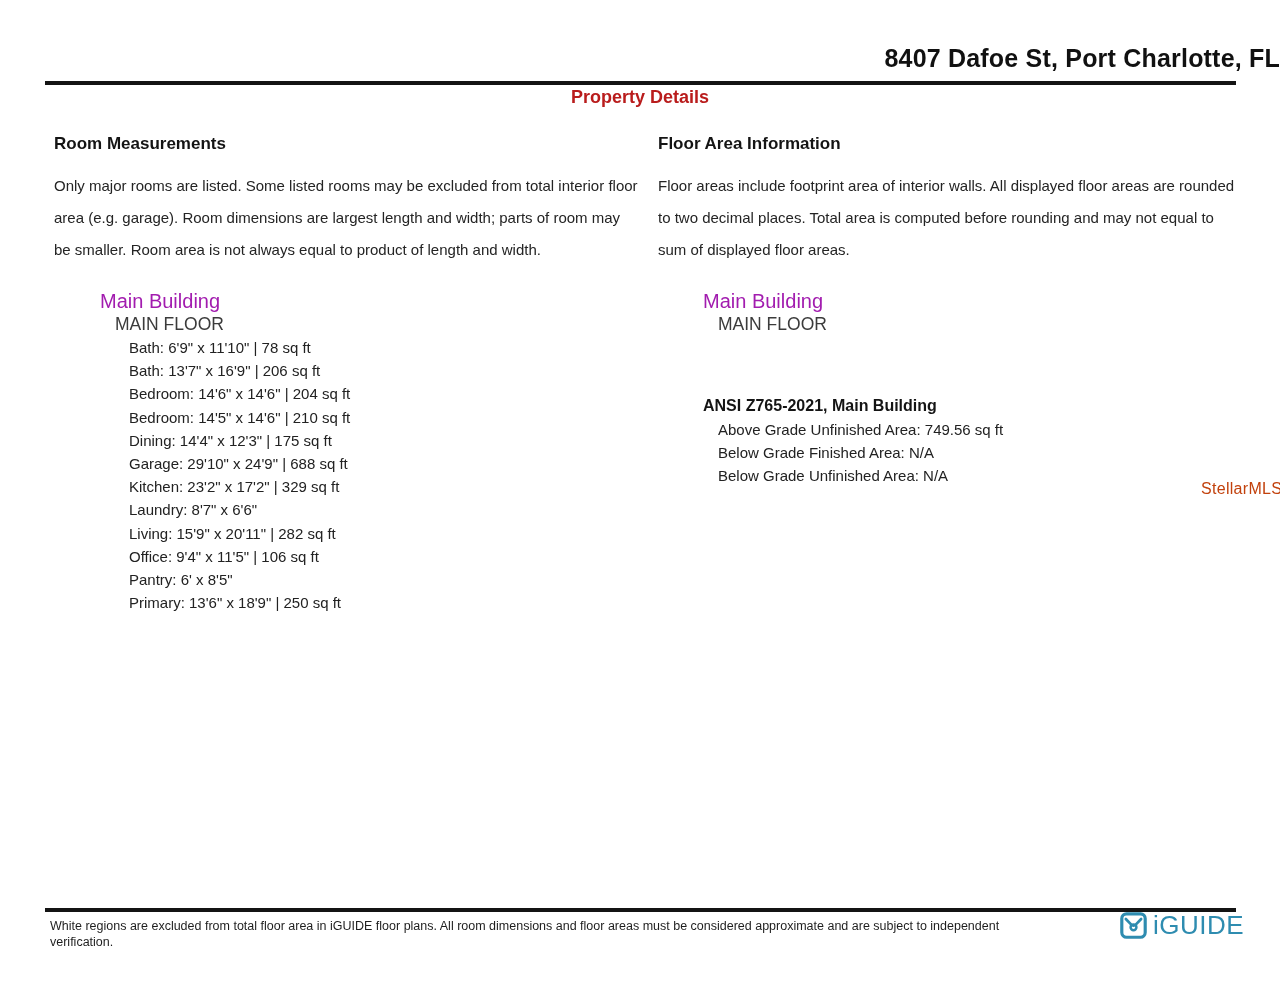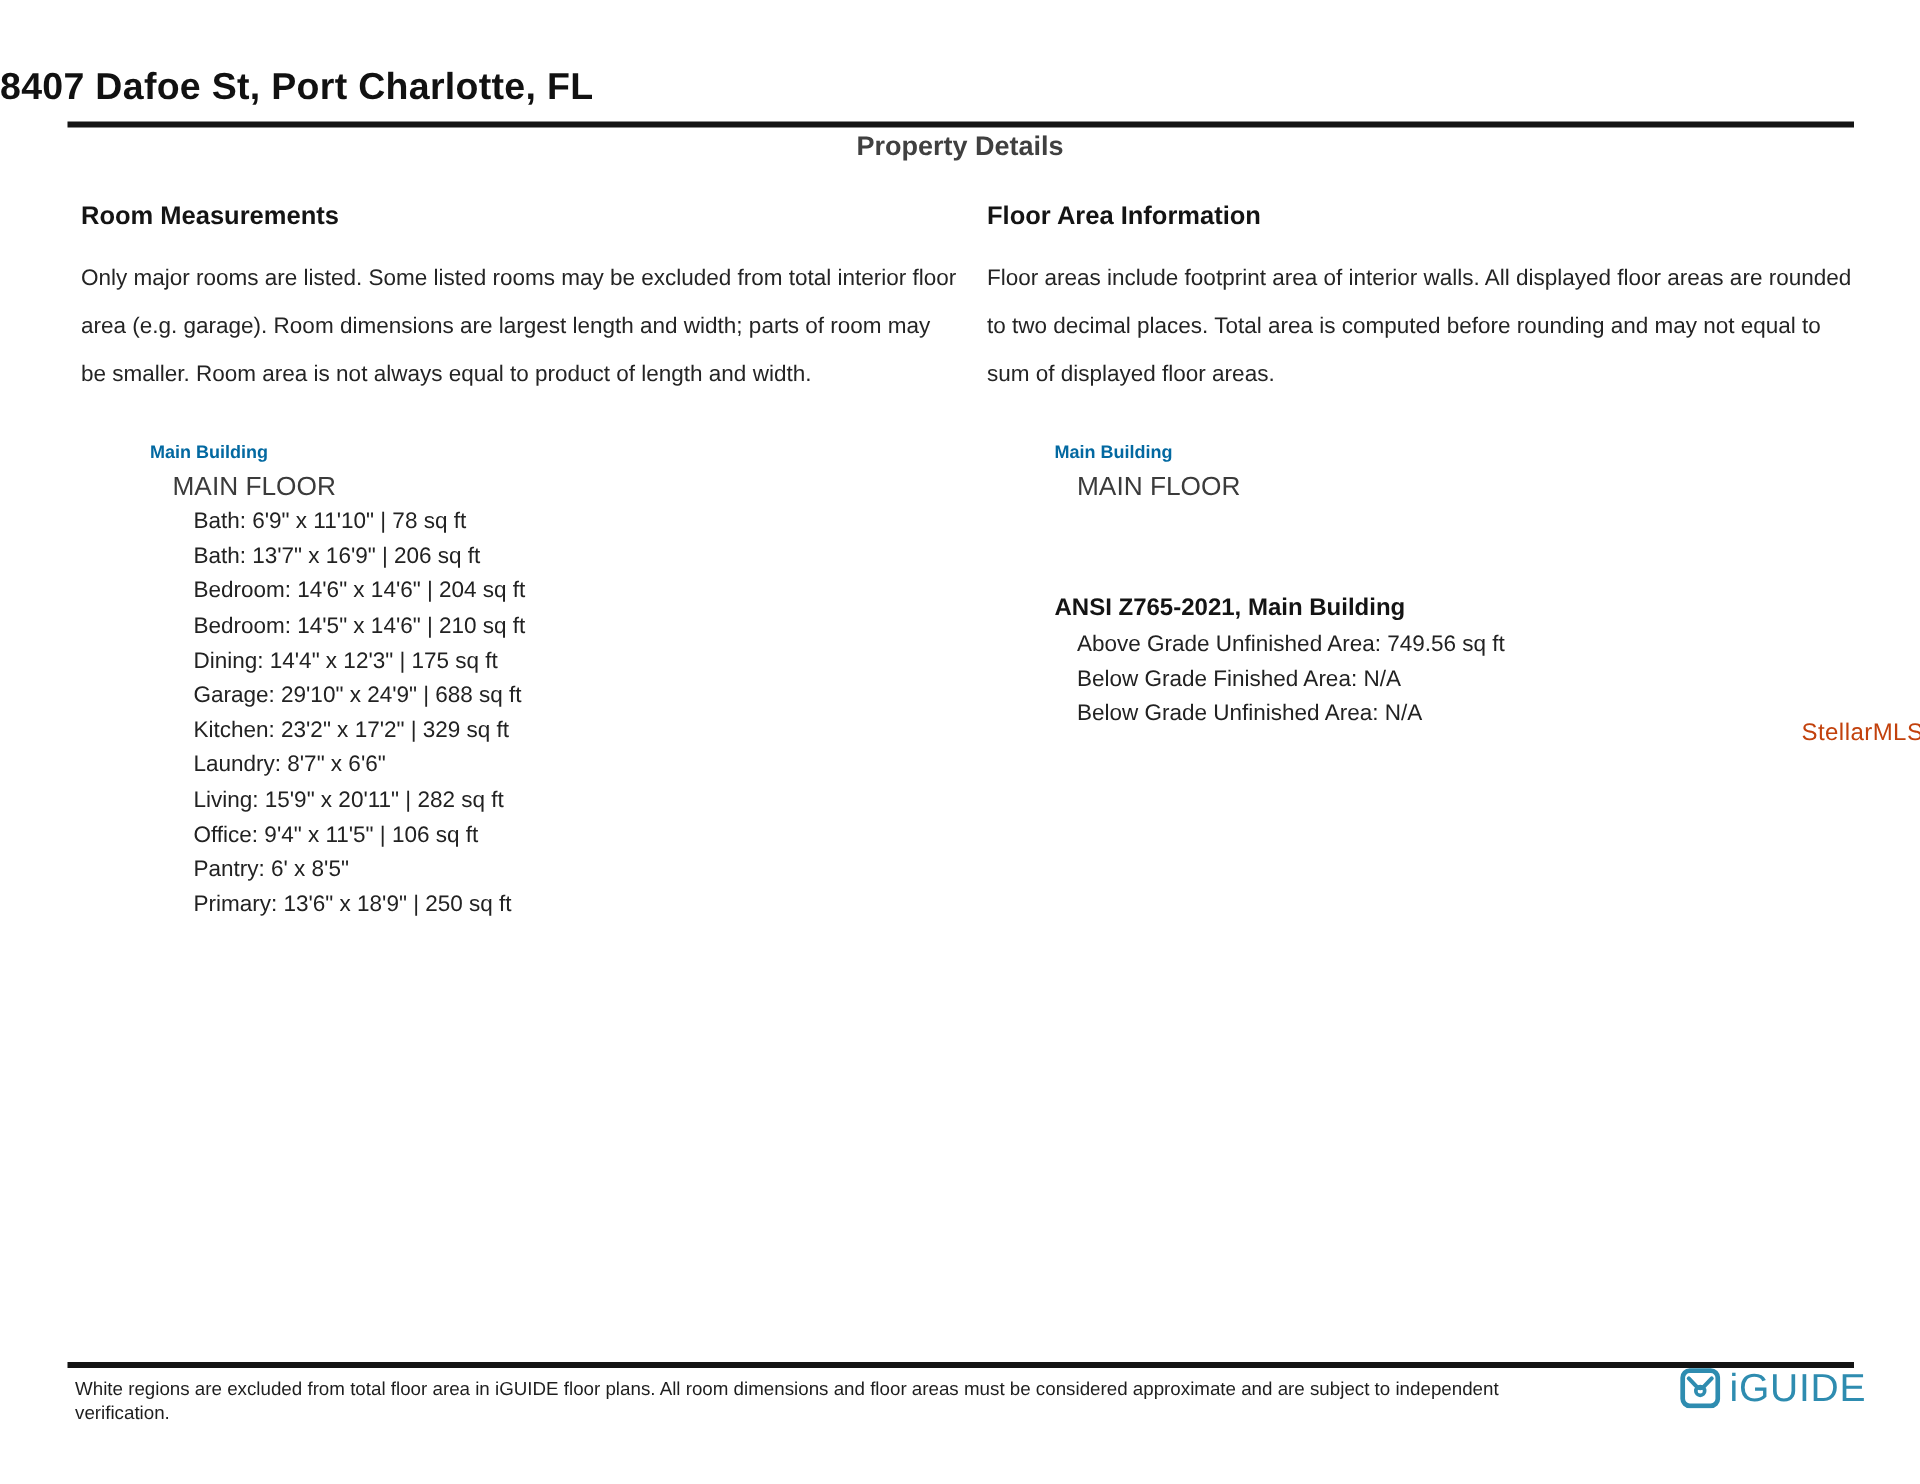--- a/index.html
+++ b/index.html
@@ -14,39 +14,39 @@
     width: 1280px;
     height: 989px;
     background: #ffffff;
     overflow: hidden;
   }
 
   
   .doc-title {
     position: absolute;
     top: 44px; left: 0; width: 100%;
-    text-align: left;
+    text-align: right;
     font-size: 25px;
     font-weight: bold;
     color: #111;
     letter-spacing: 0.2px;
   }
   .rule-top {
     position: absolute;
     top: 81px; left: 45px;
     width: 1191px; height: 4px;
     background: #141414;
   }
   .doc-subtitle {
     position: absolute;
     top: 87px; left: 0; width: 100%;
     text-align: center;
     font-size: 18px;
     font-weight: bold;
-    color: #404040;
+    color: #b91c1c;
   }
 
   
   .col { position: absolute; top: 133px; }
   .col-left  { left: 54px;  width: 586px; }
   .col-right { left: 658px; width: 582px; }
 
   .section-heading {
     font-size: 17px;
     font-weight: bold;
@@ -55,23 +55,23 @@
     margin-bottom: 16px;
   }
   .section-desc {
     font-size: 15px;
     line-height: 32px;
     color: #242424;
   }
 
   .building-block { margin-top: 23px; }
   .building-heading {
-    font-size: 12px;
-    font-weight: bold;
-    color: #0369a1;
+    font-size: 20px;
+    font-weight: normal;
+    color: #a21caf;
     line-height: 24px;
   }
   .col-left  .building-heading { padding-left: 46px; }
   .col-right .building-heading { padding-left: 45px; }
 
   .floor-label {
     font-size: 17.5px;
     color: #3b3b3b;
     line-height: 23px;
   }

